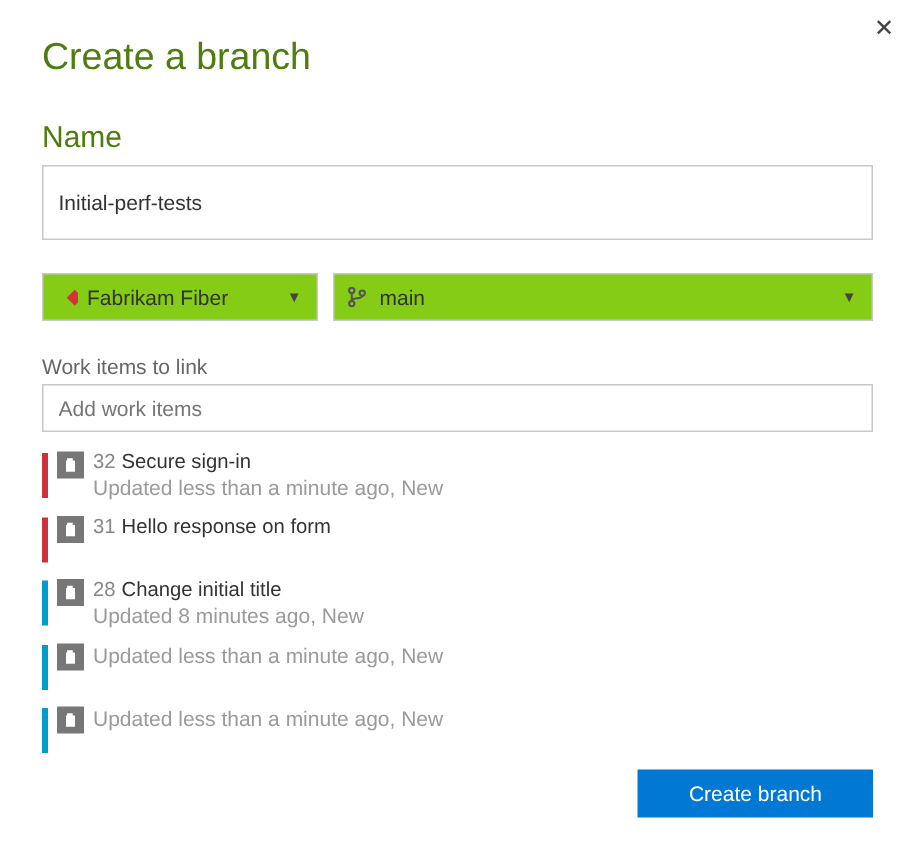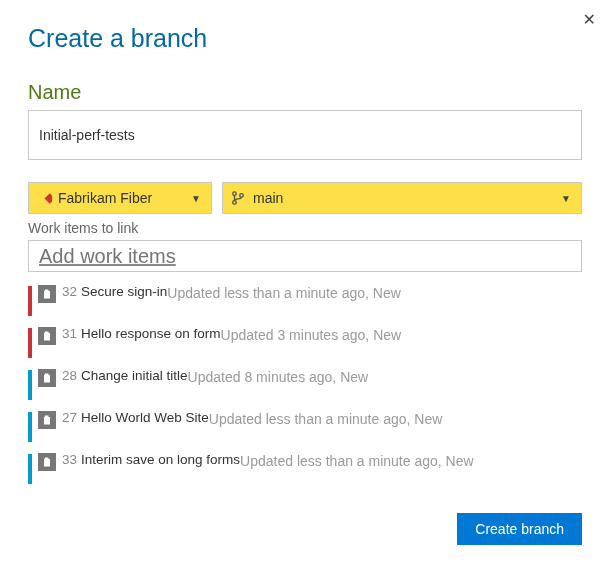--- a/index.html
+++ b/index.html
@@ -1,45 +1,45 @@
 <!DOCTYPE html>
 <html><head>
 <meta charset="utf-8">
 <style>
   * { box-sizing: border-box; margin: 0; padding: 0; }
   html, body { width: 610px; height: 567px; font-family: "Segoe UI", Arial, sans-serif; background: #fff; color: #333; }
   .dialog { padding: 20px 28px 26px 28px; position: relative; width: 610px; height: 567px; }
   .close-btn { position: absolute; top: 12px; right: 14px; background: none; border: none; font-size: 16px; color: #444; cursor: pointer; line-height: 1; }
-  .title { font-size: 25px; font-weight: 400; color: #0369a1; margin-bottom: 28px; margin-top: 4px; }
+  .title { font-size: 25px; font-weight: 400; color: #4d7c0f; margin-bottom: 28px; margin-top: 4px; }
   .field-label { font-size: 20px; color: #4d7c0f; margin-bottom: 6px; }
   .text-input { width: 100%; height: 50px; border: 1px solid #c8c8c8; padding: 0 10px; font-size: 14px; color: #333; outline: none; }
   .text-input::placeholder { color: #888; }
   .section-gap { height: 22px; }
   .based-on-row { display: flex; gap: 10px; }
-  .select-box { height: 32px; border: 1px solid #c8c8c8; display: flex; align-items: center; padding: 0 10px 0 8px; cursor: pointer; background: #fde047; }
+  .select-box { height: 32px; border: 1px solid #c8c8c8; display: flex; align-items: center; padding: 0 10px 0 8px; cursor: pointer; background: #84cc16; }
   .repo-select { width: 184px; }
   .branch-select { flex: 1; }
   .chevron { margin-left: auto; font-size: 10px; color: #444; }
   .repo-icon { display:inline-flex; margin-right: 6px; }
   .branch-icon { display:inline-flex; margin-right: 8px; color:#555; }
   .select-text { font-size: 14px; color: #333; }
-  .sub-label { font-size: 14px; color: #666; margin-top: 6px; margin-bottom: 4px; }
-  .work-items-input { width: 100%; height: 32px; border: 1px solid #c8c8c8; padding: 0 10px; font-size: 20px; color: #888; outline: none; text-decoration: underline; }
+  .sub-label { font-size: 14px; color: #666; margin-top: 22px; margin-bottom: 4px; }
+  .work-items-input { width: 100%; height: 32px; border: 1px solid #c8c8c8; padding: 0 10px; font-size: 14px; color: #888; outline: none; }
   .work-item-list { margin-top: 8px; }
   .work-item { display: flex; align-items: flex-start; padding: 4px 0 6px 0; }
   .color-bar { width: 4px; height: 30px; margin-right: 6px; margin-top: 2px; }
   .wi-icon { width: 18px; height: 18px; background: #777; display: inline-flex; align-items: center; justify-content: center; margin-right: 6px; margin-top: 1px; flex-shrink:0; }
   .wi-icon svg { width: 12px; height: 12px; }
-  .wi-body { display: flex; flex-direction: row; }
+  .wi-body { display: flex; flex-direction: column; }
   .wi-top { font-size: 13.5px; line-height: 16px; }
   .wi-id { color: #888; margin-right: 4px; }
   .wi-title { color: #333; }
   .wi-sub { font-size: 14px; color: #9a9a9a; line-height: 16px; margin-top: 1px; }
   .footer { position: absolute; bottom: 22px; right: 28px; display: flex; gap: 8px; }
-  .btn { height: 32px; border: none; padding: 0 18px; font-size: 14px; cursor: pointer; }
+  .btn { height: 32px; border: none; padding: 0 34px; font-size: 14px; cursor: pointer; }
   .btn-primary { background: #0078d4; color: #fff; }
   .btn-secondary { background: #e1e1e1; color: #333; }
 </style>
 </head>
 <body>
 
 <div class="dialog">
 
   <button class="close-btn">
     <span>✕</span>
@@ -97,21 +97,20 @@
       </div>
       <div class="work-item">
         <div class="color-bar" style="background:#cb333b"></div>
         <div class="wi-icon">
           <svg viewBox="0 0 16 16">
             <path d="M5 2 h5 v2 h-5z M4 4 h8 v10 h-8z" fill="#fff"></path>
           </svg>
         </div>
         <div class="wi-body">
           <div class="wi-top"><span class="wi-id">31</span><span class="wi-title">Hello response on form</span></div>
-          <div class="wi-sub">Updated 3 minutes ago, New</div>
         </div>
       </div>
       <div class="work-item">
         <div class="color-bar" style="background:#009ccc"></div>
         <div class="wi-icon">
           <svg viewBox="0 0 16 16">
             <path d="M5 2 h5 v2 h-5z M4 4 h8 v10 h-8z" fill="#fff"></path>
           </svg>
         </div>
         <div class="wi-body">
@@ -120,33 +119,31 @@
         </div>
       </div>
       <div class="work-item">
         <div class="color-bar" style="background:#009ccc"></div>
         <div class="wi-icon">
           <svg viewBox="0 0 16 16">
             <path d="M5 2 h5 v2 h-5z M4 4 h8 v10 h-8z" fill="#fff"></path>
           </svg>
         </div>
         <div class="wi-body">
-          <div class="wi-top"><span class="wi-id">27</span><span class="wi-title">Hello World Web Site</span></div>
           <div class="wi-sub">Updated less than a minute ago, New</div>
         </div>
       </div>
       <div class="work-item">
         <div class="color-bar" style="background:#009ccc"></div>
         <div class="wi-icon">
           <svg viewBox="0 0 16 16">
             <path d="M5 2 h5 v2 h-5z M4 4 h8 v10 h-8z" fill="#fff"></path>
           </svg>
         </div>
         <div class="wi-body">
-          <div class="wi-top"><span class="wi-id">33</span><span class="wi-title">Interim save on long forms</span></div>
           <div class="wi-sub">Updated less than a minute ago, New</div>
         </div>
       </div>
     </div>
 
   <div class="footer">
     <button class="btn btn-primary">Create branch</button>
   </div>
 
 </div>

